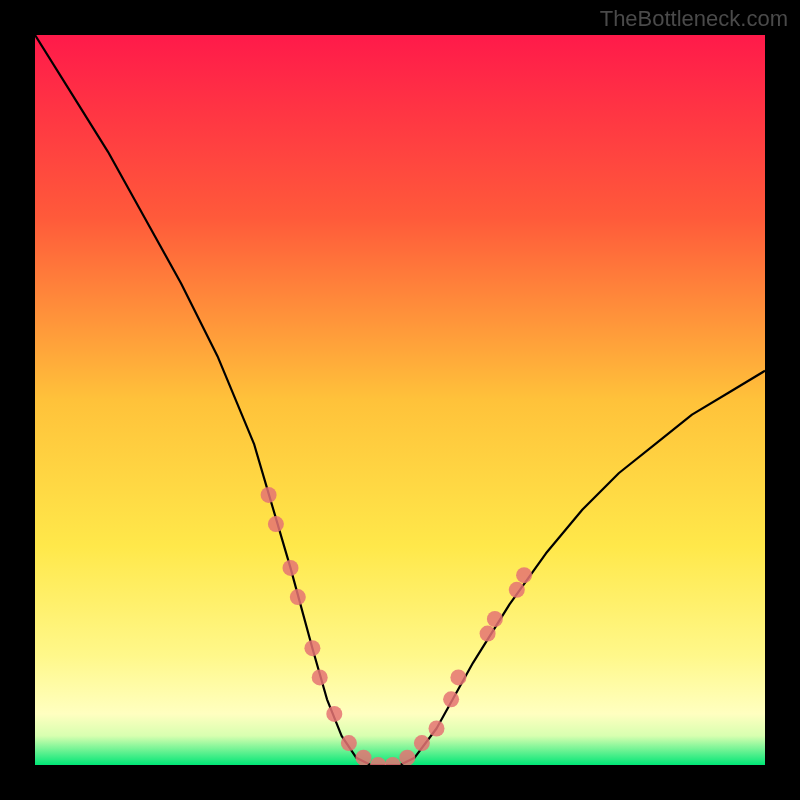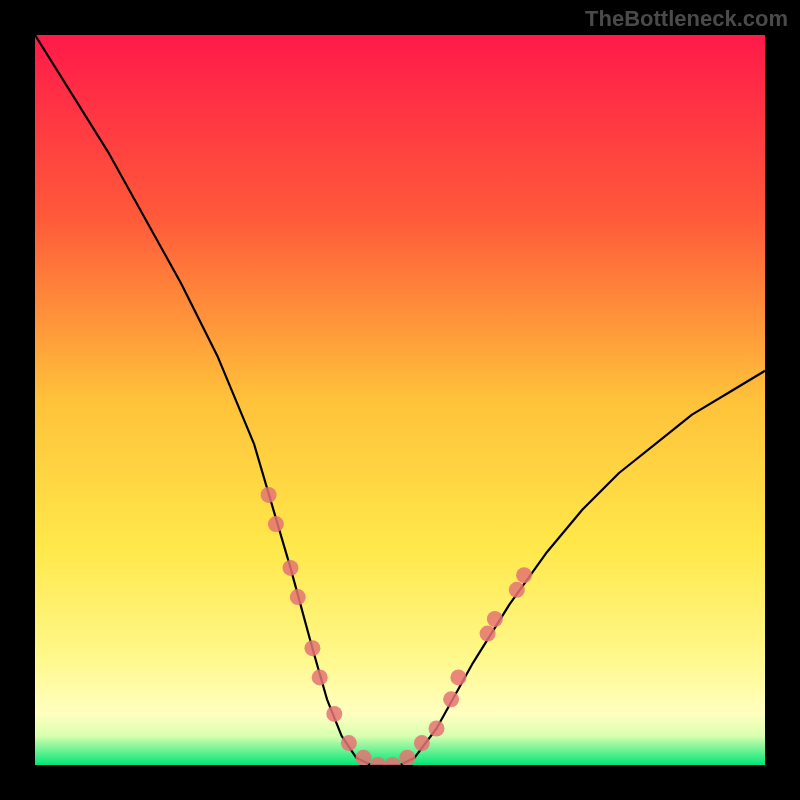--- a/index.html
+++ b/index.html
@@ -10,21 +10,21 @@
     font-family: Arial, sans-serif;
     position: relative;
     overflow: hidden;
   }
   .watermark {
     position: absolute;
     top: 6px;
     right: 12px;
     color: #4a4a4a;
     font-size: 22px;
-    font-weight: 700;
+    font-weight: 400;
     z-index: 10;
   }
   .chart-area {
     position: absolute;
     left: 35px;
     top: 35px;
     width: 730px;
     height: 730px;
   }
   svg {

